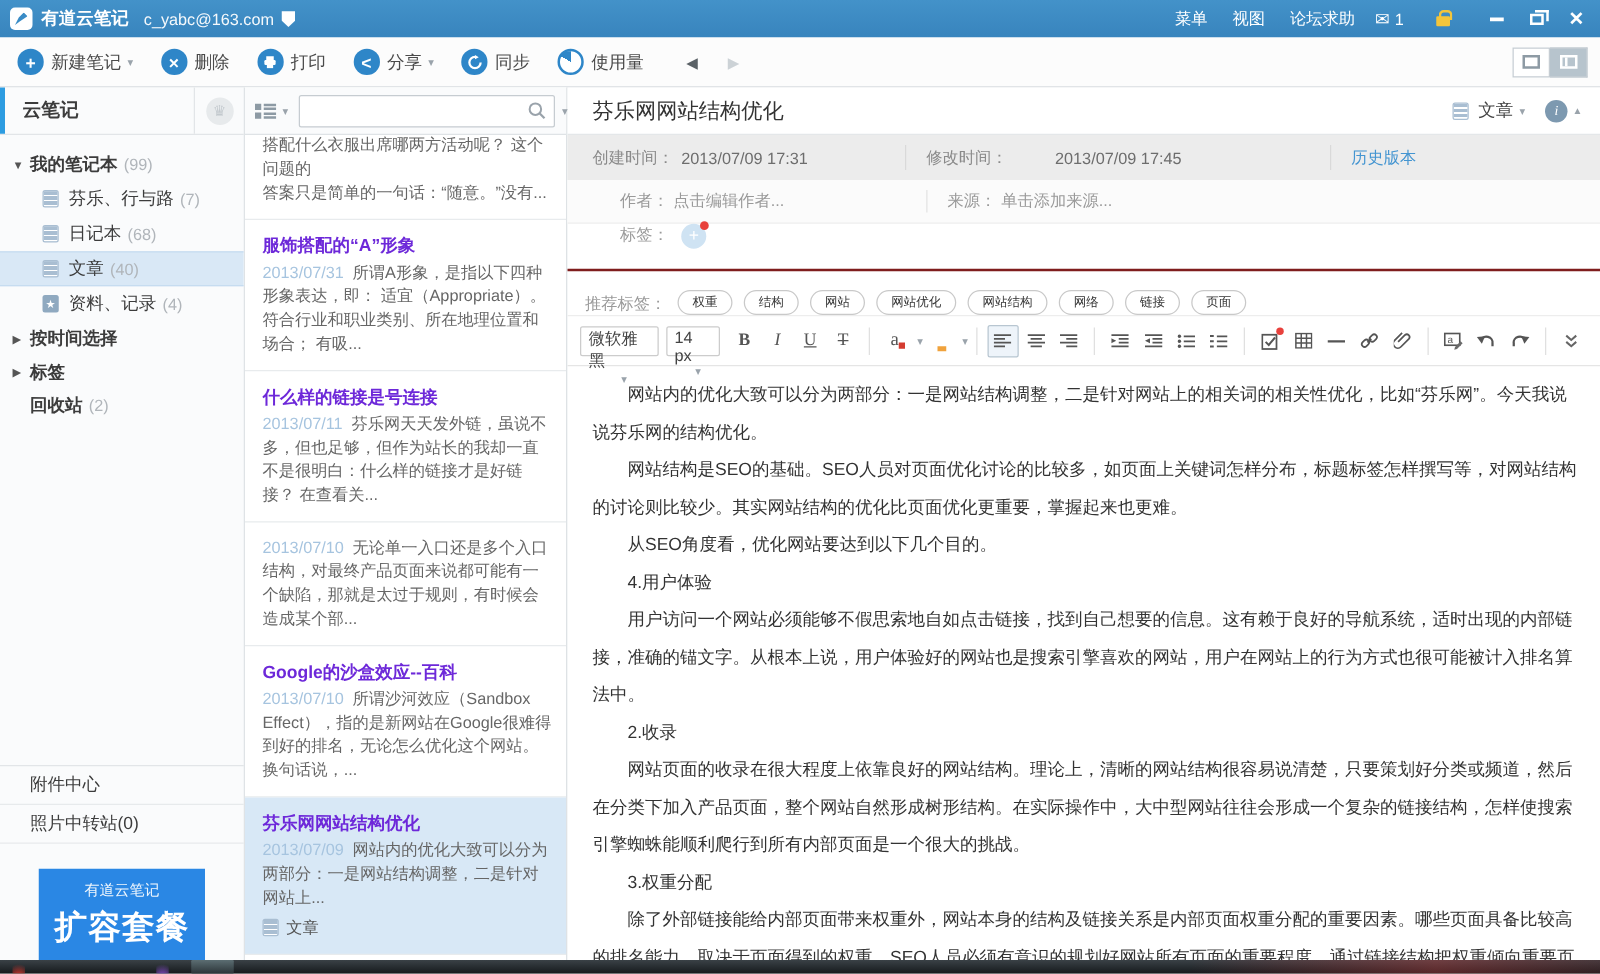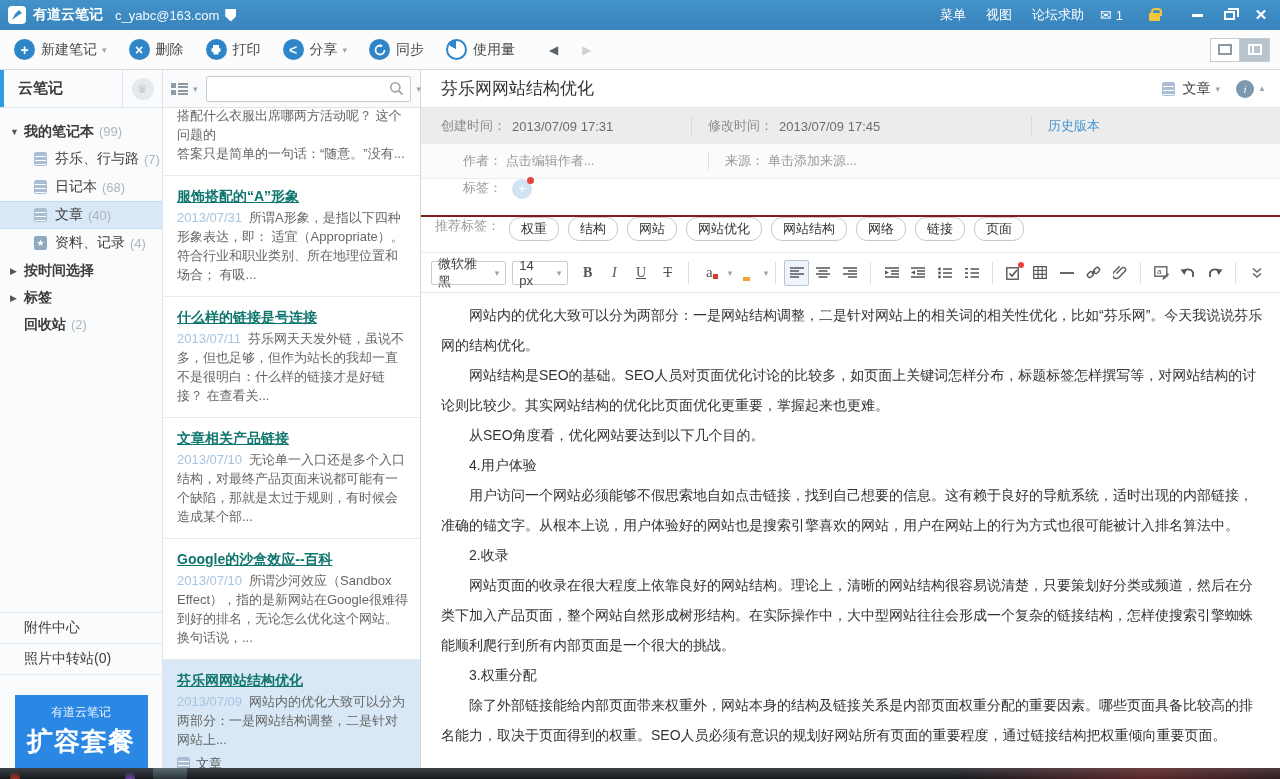--- a/index.html
+++ b/index.html
@@ -38,21 +38,21 @@
   .layoutbtn + .layoutbtn { border-left:none; }
   .layoutbtn .pane1 { width:14px; height:11px; border:2px solid #8d9aa4; }
   .layoutbtn.active { background:#b7c4cd; }
   .layoutbtn .pane2 { width:14px; height:11px; border:2px solid #fff; display:flex; }
   .layoutbtn .pane2 i { display:block; width:4px; border-right:2px solid #fff; }
 
   
   .content { display:flex; height:698px; }
 
   
-  .sidebar { width:163px; background:#fafbfc; border-right:1px solid #dfe3e6; display:flex; flex-direction:column; font-size:14px; color:#3c3c3c; }
+  .sidebar { width:196px; background:#fafbfc; border-right:1px solid #dfe3e6; display:flex; flex-direction:column; font-size:14px; color:#3c3c3c; }
   .sb-header { height:38px; border-bottom:1px solid #e2e5e8; display:flex; align-items:stretch; position:relative; }
   .sb-accent { width:4px; background:#2d9ce1; }
   .sb-title { flex:1; display:flex; align-items:center; padding-left:14px; font-size:15px; font-weight:bold; }
   .sb-gearbox { width:40px; border-left:1px solid #e2e5e8; display:flex; align-items:center; justify-content:center; }
   .vipbadge { width:22px; height:22px; border-radius:50%; background:#e7eaec; color:#c3c9ce; font-size:12px; display:flex; align-items:center; justify-content:center; }
   .sb-tree { padding-top:10px; flex:1; overflow:hidden; }
   .trow { display:flex; align-items:center; height:27px; padding-left:10px; cursor:default; }
   .trow .arr { width:14px; font-size:9px; color:#555; }
   .trow .lbl { }
   .trow .cnt { color:#b0b5ba; margin-left:5px; font-size:13px; }
@@ -70,53 +70,53 @@
   
   .notelist { width:258px; border-right:1px solid #d4d9dd; display:flex; flex-direction:column; background:#fff; }
   .searchrow { height:38px; background:#fafbfc; border-bottom:1px solid #dfe3e6; display:flex; align-items:center; padding:0 8px; position:relative; z-index:2; }
   .lview { display:flex; align-items:center; margin-right:8px; }
   .lview svg { display:block; }
   .searchbox { flex:1; height:26px; background:#fff; border:1px solid #c6ccd1; border-radius:2px; display:flex; align-items:center; padding:0 6px; }
   .searchbox input { flex:1; border:none; outline:none; font-size:13px; min-width:0; background:transparent; }
   .sdrop { font-size:9px; color:#9aa3ab; margin-left:6px; }
   .nl-scroll { flex:1; overflow:hidden; }
   .nitem { padding:10px 12px 12px 14px; border-bottom:1px solid #e8ebed; font-size:13px; color:#666; line-height:19px; }
-  .nitem .ntitle { font-size:14px; font-weight:bold; color:#0f766e; line-height:20px; margin-bottom:2px; white-space:nowrap; overflow:hidden;text-decoration:underline; }
+  .nitem .ntitle { font-size:14px; font-weight:bold; color:#6d28d9; line-height:20px; margin-bottom:2px; white-space:nowrap; overflow:hidden; }
   .nitem .date { color:#a6c4df; margin-right:7px; }
   .nitem.sel { background:#d8e8f6; }
   .nitem .badge { display:flex; align-items:center; margin-top:5px; color:#555; }
   .nitem .badge .nbicon { margin-right:6px; }
   .clip0 { margin-top:-12px; }
 
   
   .editor { flex:1; display:flex; flex-direction:column; background:#fff; min-width:0; }
   .ed-titlerow { height:38px; border-bottom:1px solid #e4e7e9; display:flex; align-items:center; padding:0 14px 0 20px; }
   .ed-title { font-size:17px; color:#333; flex:1; }
   .ed-nb { display:flex; align-items:center; font-size:14px; color:#444; }
   .infocirc { width:18px; height:18px; border-radius:50%; background:#7d99b0; color:#fff; font-size:11px; font-style:italic; font-family:"Liberation Serif",serif; display:flex; align-items:center; justify-content:center; margin-left:16px; }
   .tinyup { font-size:8px; color:#9aa3ab; margin-left:4px; }
   .ed-meta1 { height:36px; background:#ececec; display:flex; align-items:center; font-size:13px; color:#8a8a8a; }
   .ed-meta1 .cell { display:flex; align-items:center; height:20px; }
   .ed-meta1 .c1 { width:270px; padding-left:20px; }
-  .ed-meta1 .c2 { width:340px; padding-left:16px; border-left:1px solid #d9d9d9; }
+  .ed-meta1 .c2 { width:340px; padding-left:16px; border-left:1px solid #d9d9d9;gap:32px; }
   .ed-meta1 .c3 { padding-left:16px; border-left:1px solid #d9d9d9; }
   .mval { color:#6d6d6d; margin-left:6px; }
   .histlink { color:#4495d1; }
   .ed-meta2 { height:35px; background:#fbfbfb; border-bottom:1px solid #eee; display:flex; align-items:center; font-size:13px; color:#9a9a9a; }
   .ed-meta2 .c1 { width:287px; padding-left:42px; }
   .ed-meta2 .c2 { border-left:1px solid #e3e3e3; padding-left:16px; height:18px; display:flex; align-items:center; }
   .ed-tags { height:38px; display:flex; font-size:13px; color:#9a9a9a; padding-left:42px; border-bottom:2px solid #7f1d1d; }
   .tagadd { width:20px; height:20px; border-radius:50%; background:#cfe3f3; color:#fff; font-size:14px; text-align:center; line-height:19px; margin-left:10px; position:relative; }
   .tagadd .reddot { position:absolute; right:-2px; top:-2px; width:7px; height:7px; border-radius:50%; background:#e8413c; }
-  .ed-rec { height:36px; display:flex; align-items:flex-start; font-size:13px; color:#9a9a9a; padding-left:14px; border-bottom:1px solid #ededed;font-family:Liberation Serif, serif; }
-  .pill { display:inline-block; border:1px solid #c9c9c9; border-radius:11px; padding:2px 11px; margin-left:9px; color:#333; font-size:13px; }
+  .ed-rec { height:36px; display:flex; align-items:flex-end; font-size:13px; color:#9a9a9a; padding-left:14px; border-bottom:1px solid #ededed;font-family:Liberation Serif, serif; }
+  .pill { display:inline-block; border:1px solid #c9c9c9; border-radius:11px; padding:2px 11px; margin-left:9px; color:#333; font-size:10px; }
 
   
   .etb { height:40px; border-bottom:1px solid #e5e5e5; display:flex; align-items:center; padding:0 10px; color:#666; }
-  .esel { height:24px; border:1px solid #ccc; border-radius:2px; display:flex; align-items:center; padding:0 6px; font-size:13px; color:#444; margin-right:6px; }
+  .esel { height:24px; border:1px solid #ccc; border-radius:2px; display:flex; align-items:center; padding:0 6px; font-size:13px; color:#444; margin-right:6px;flex-direction:column; }
   .esel .caret { margin-left:8px; }
   .ebtn { width:26px; height:26px; display:flex; align-items:center; justify-content:center; font-size:14px; color:#555; position:relative; margin:0 1px; }
   .ebtn.bold { font-weight:bold; font-family:"Liberation Serif",serif; }
   .ebtn.ital { font-style:italic; font-family:"Liberation Serif",serif; }
   .ebtn.und { text-decoration:underline; font-family:"Liberation Serif",serif; }
   .ebtn.strike { text-decoration:line-through; font-family:"Liberation Serif",serif; }
   .ebtn.activebox { border:1px solid #b8c6d1; background:#eef4fa; border-radius:2px; }
   .esep { width:1px; height:22px; background:#e0e0e0; margin:0 7px; }
   .fc-a { font-family:"Liberation Serif",serif; font-size:15px; position:relative; }
   .fc-a .sq { position:absolute; right:-5px; bottom:2px; width:5px; height:5px; background:#d43c31; }
@@ -309,21 +309,20 @@
         </div>
         <div class="nitem">
           <div class="ntitle">服饰搭配的“A”形象</div>
           <div><span class="date">2013/07/31</span><span>所谓A形象，是指以下四种形象表达，即： 适宜（Appropriate）。符合行业和职业类别、所在地理位置和场合； 有吸...</span></div>
         </div>
         <div class="nitem">
           <div class="ntitle">什么样的链接是号连接</div>
           <div><span class="date">2013/07/11</span><span>芬乐网天天发外链，虽说不多，但也足够，但作为站长的我却一直不是很明白：什么样的链接才是好链接？ 在查看关...</span></div>
         </div>
         <div class="nitem">
-          <div class="ntitle">文章相关产品链接</div>
           <div><span class="date">2013/07/10</span><span>无论单一入口还是多个入口结构，对最终产品页面来说都可能有一个缺陷，那就是太过于规则，有时候会造成某个部...</span></div>
         </div>
         <div class="nitem">
           <div class="ntitle">Google的沙盒效应--百科</div>
           <div><span class="date">2013/07/10</span><span>所谓沙河效应（Sandbox Effect），指的是新网站在Google很难得到好的排名，无论怎么优化这个网站。换句话说，...</span></div>
         </div>
         <div class="nitem sel">
           <div class="ntitle">芬乐网网站结构优化</div>
           <div><span class="date">2013/07/09</span><span>网站内的优化大致可以分为两部分：一是网站结构调整，二是针对网站上...</span></div>
           <div class="badge">

